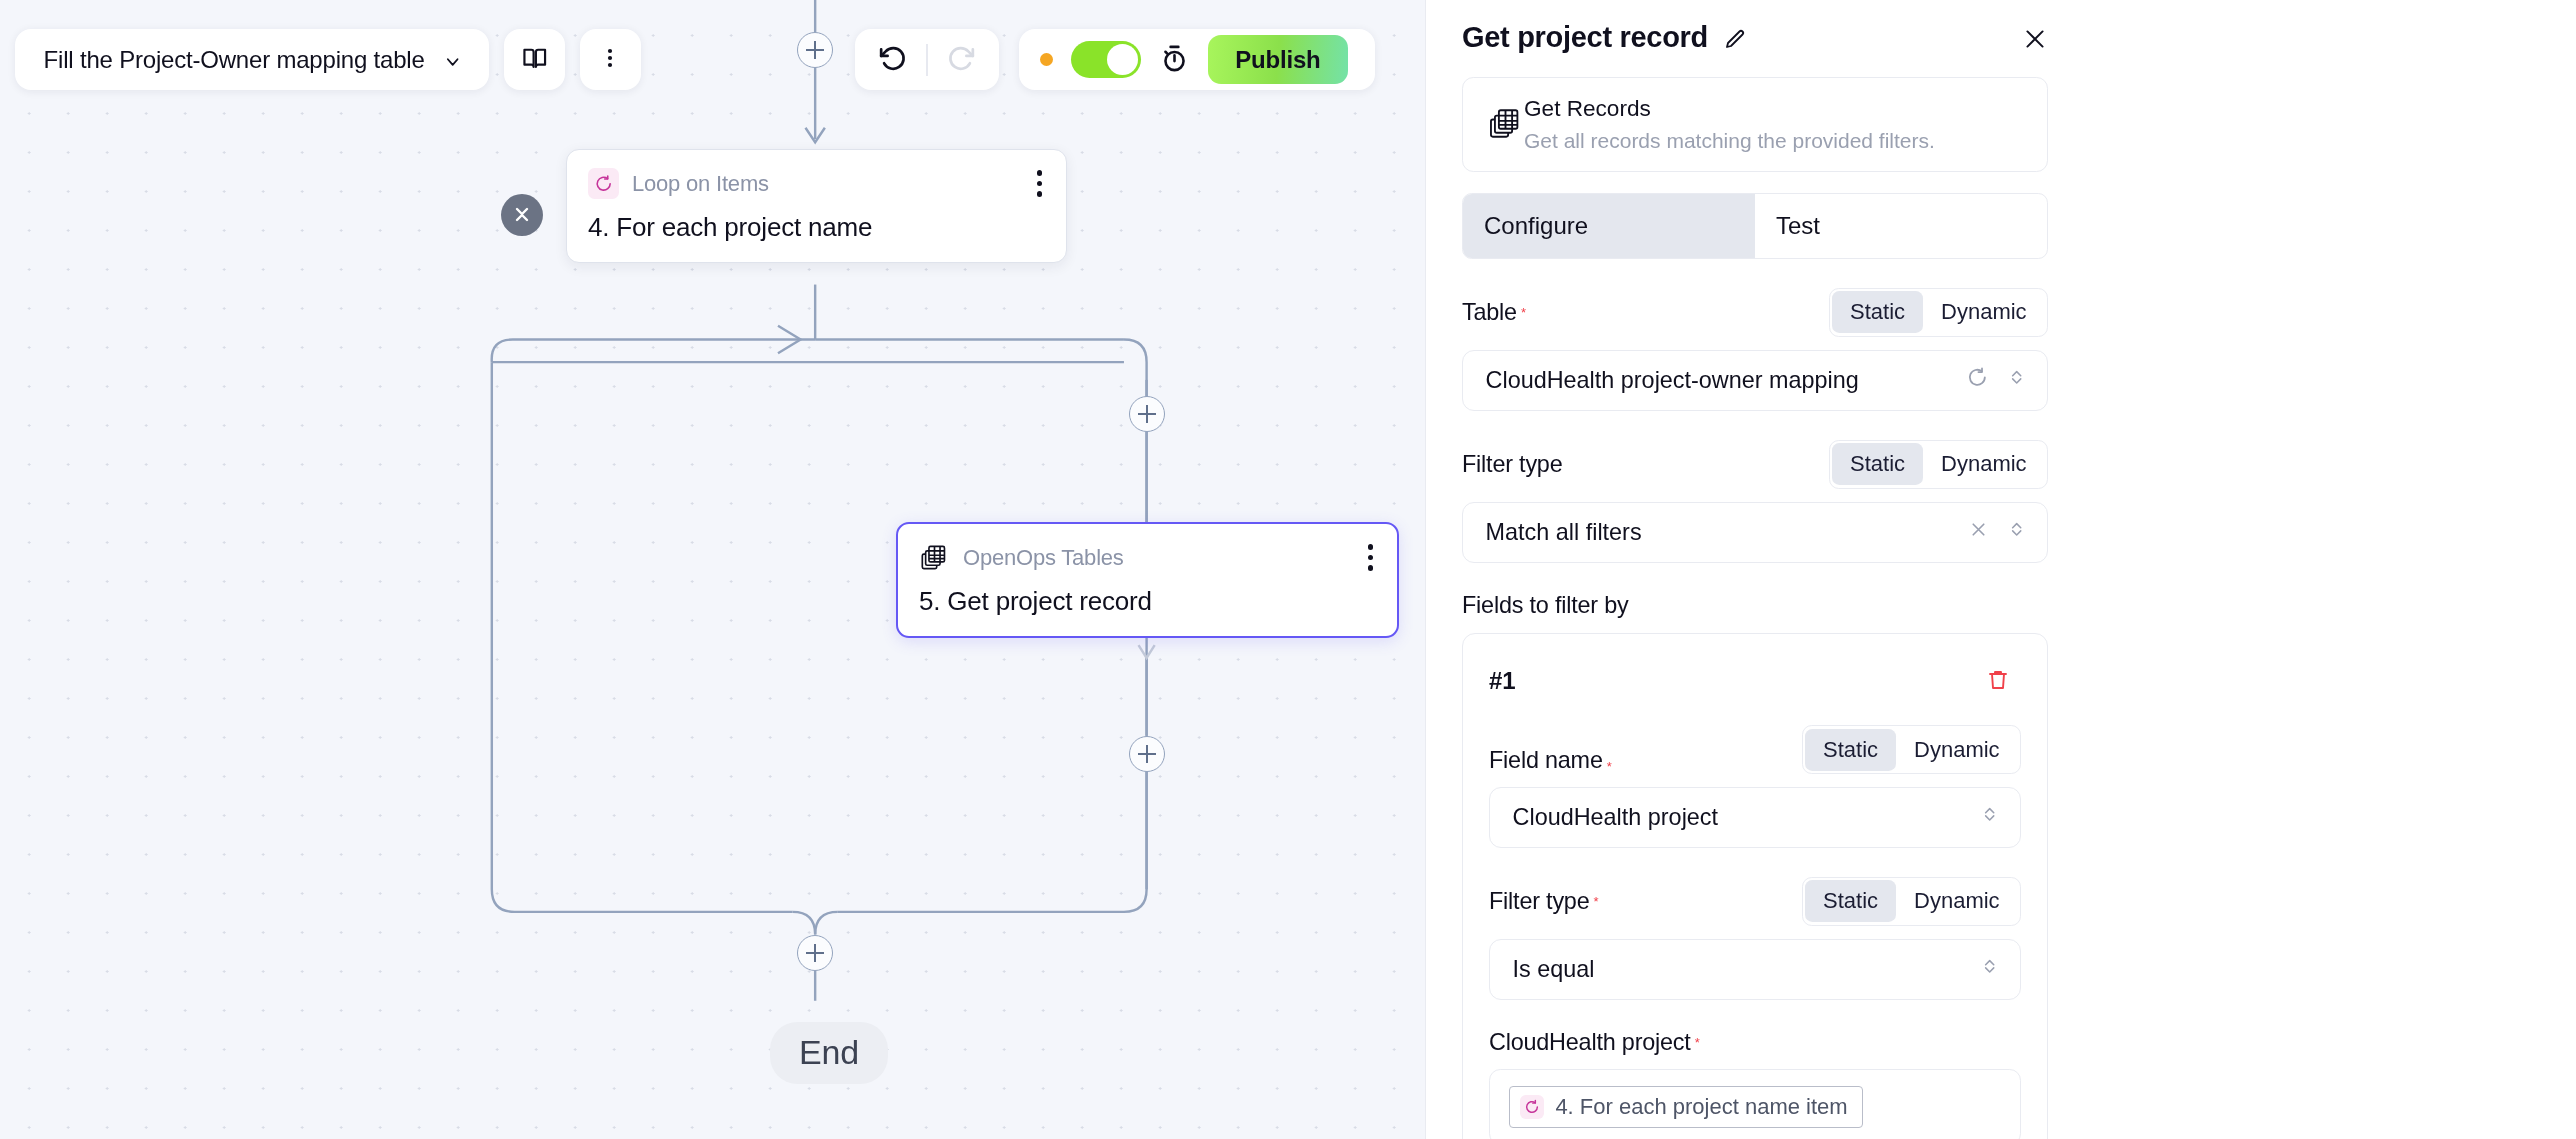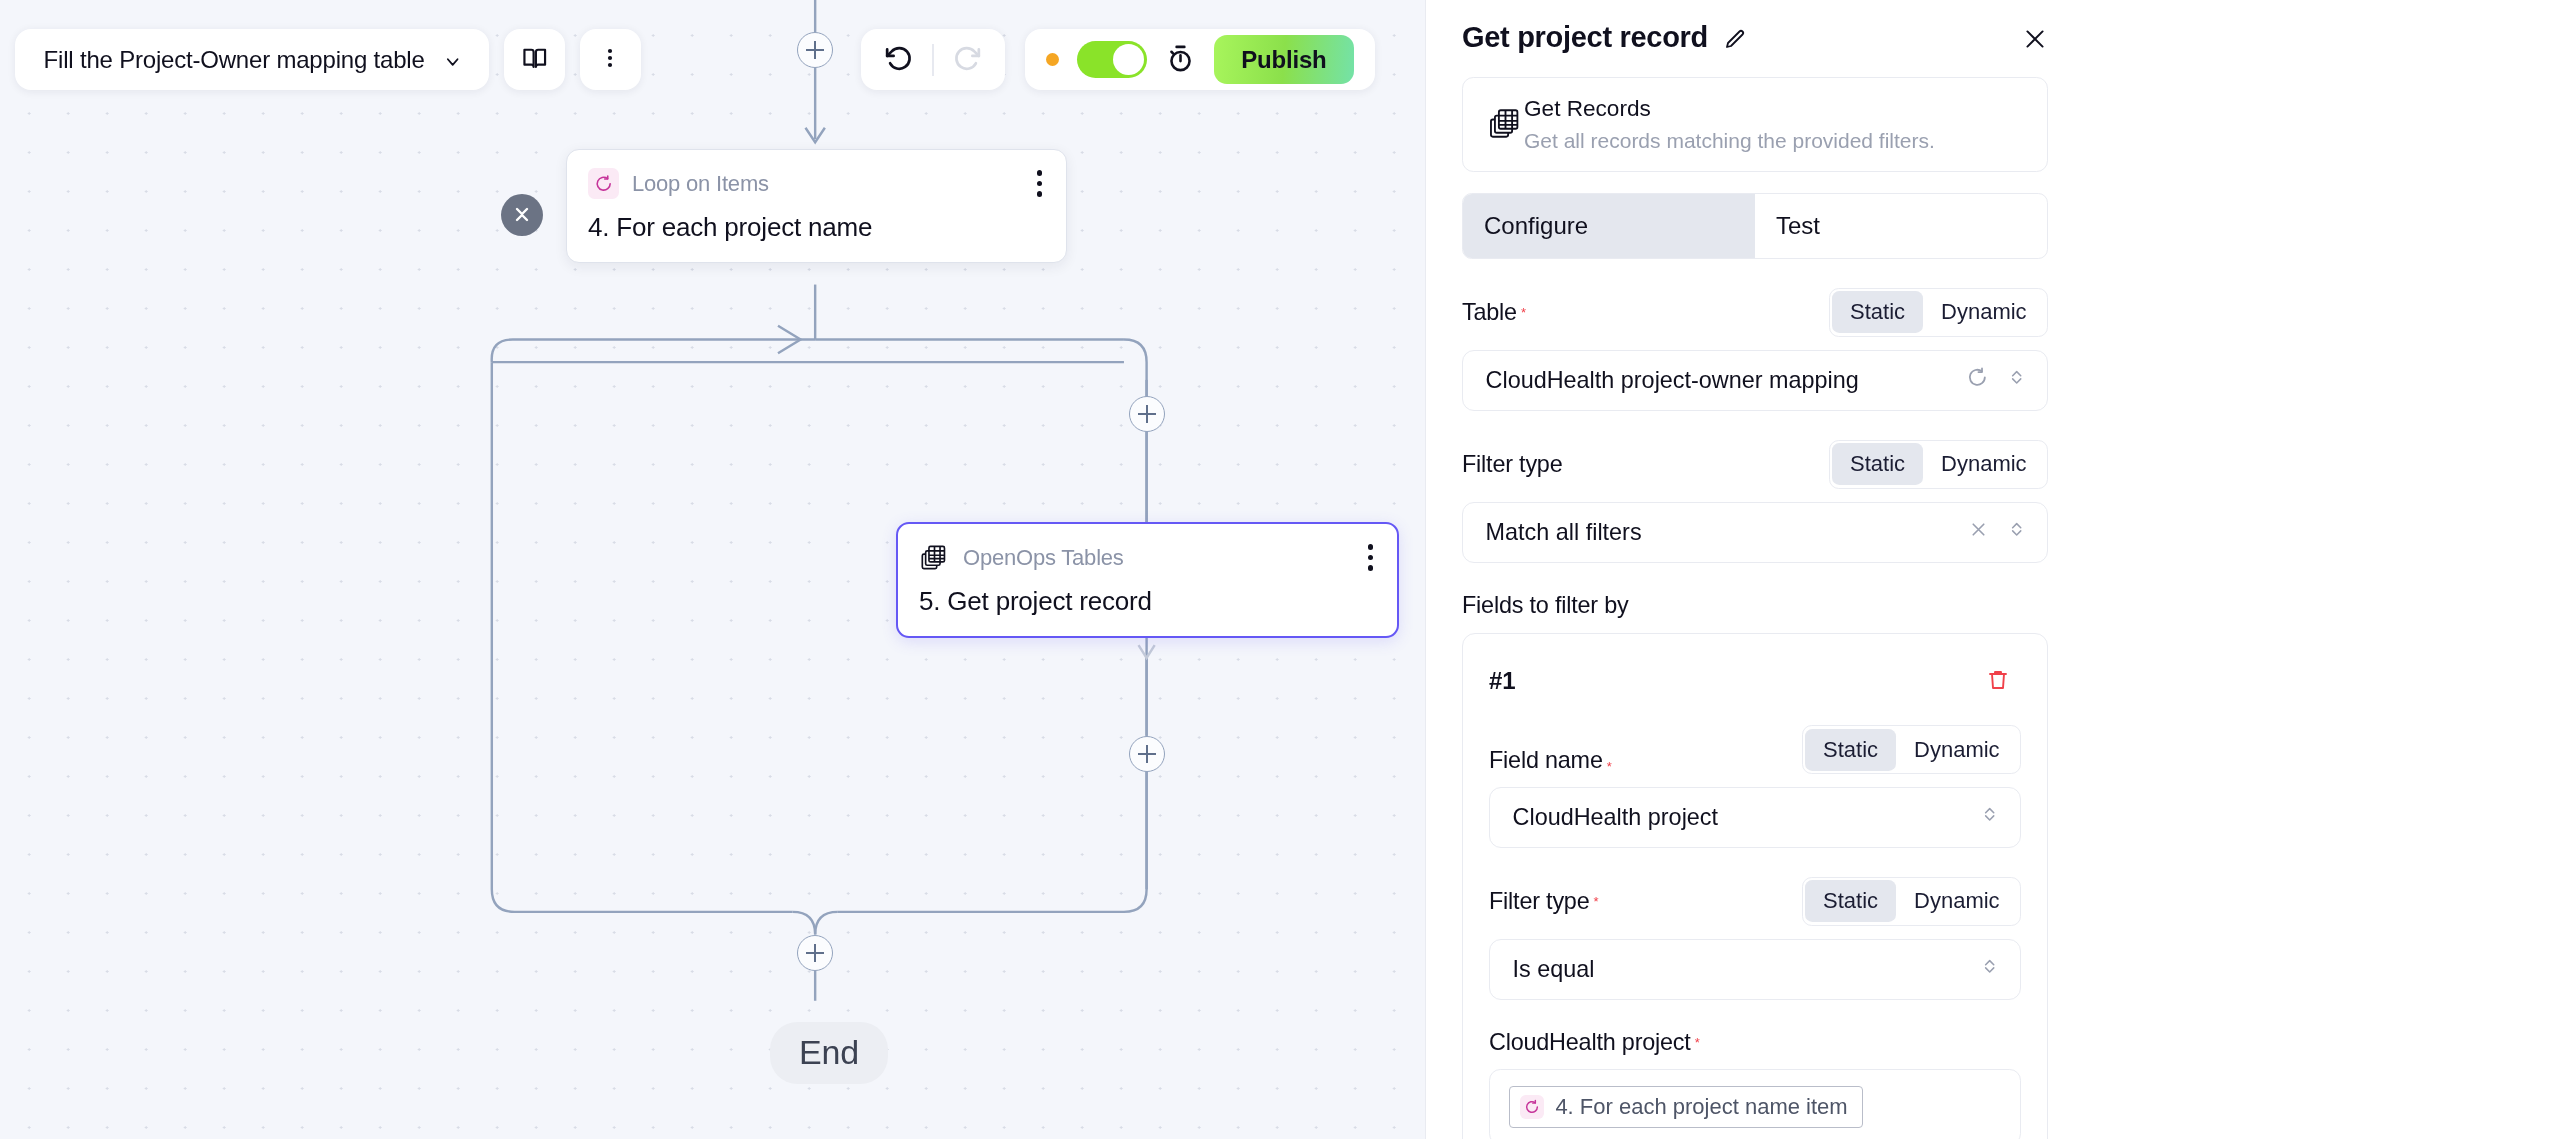--- a/index.html
+++ b/index.html
@@ -43,21 +43,21 @@
 
   
   .tb-right { position: absolute; right: 50px; top: 29px; display: flex; gap: 19.4px; align-items: center; z-index: 20; }
   .undo-group {
     height: 61px; background: #fff; border-radius: 16px; display: flex; align-items: center;
     padding: 0 21px; gap: 19.4px; box-shadow: 0 1.6px 8px rgba(23,30,56,.07);
   }
   .vdiv { width: 1.6px; height: 32px; background: #e7e9f0; }
   .pub-group {
     height: 61px; background: #fff; border-radius: 16px; display: flex; align-items: center;
-    padding: 0 21px 0 21px; gap: 18px; box-shadow: 0 1.6px 8px rgba(23,30,56,.07);
+    padding: 0 27px 0 21px; gap: 18px; box-shadow: 0 1.6px 8px rgba(23,30,56,.07);
   }
   .dot-amber { width: 13px; height: 13px; border-radius: 50%; background: #f5a623; }
   .toggle {
     width: 70px; height: 37px; border-radius: 18.6px; background: #8ae329; position: relative;
   }
   .toggle::after {
     content:''; position:absolute; right:3.2px; top:3.2px; width:31px; height:31px;
     border-radius:50%; background:#fff;
   }
   .publish-btn {

